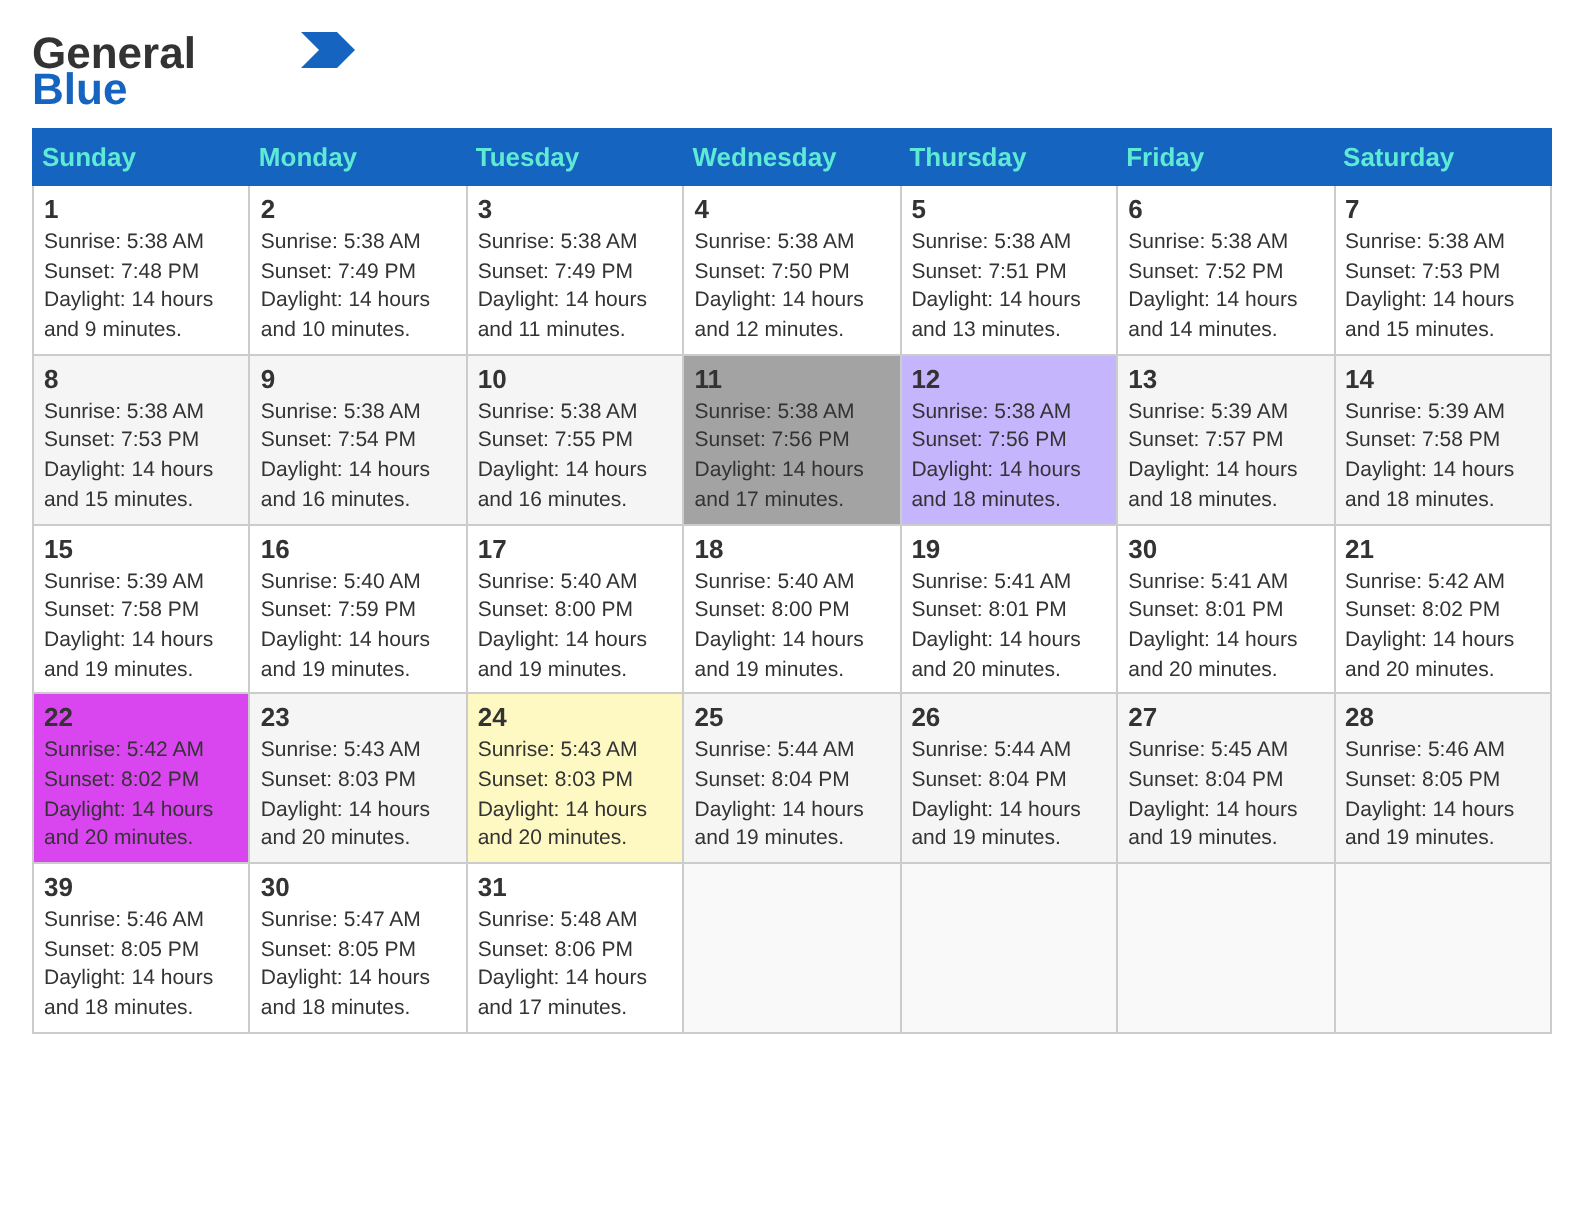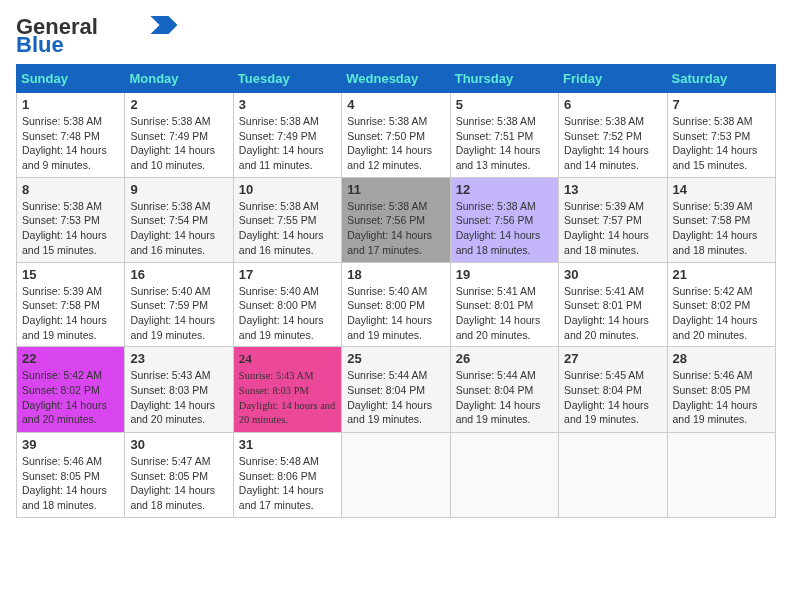--- a/index.html
+++ b/index.html
@@ -304,21 +304,21 @@
           </div>
         </td>
         <td style="background: rgb(245, 245, 245);">
           <div class="day-number">23</div>
           <div class="day-info">
             Sunrise: 5:43 AM<br>
             Sunset: 8:03 PM<br>
             Daylight: 14 hours and 20 minutes.
           </div>
         </td>
-        <td style="background: #ec4899; font-family: Liberation Serif, serif;">
+        <td style="background: #fef9c3;">
           <div class="day-number">24</div>
           <div class="day-info">
             Sunrise: 5:43 AM<br>
             Sunset: 8:03 PM<br>
             Daylight: 14 hours and 20 minutes.
           </div>
         </td>
         <td style="background: rgb(245, 245, 245);">
           <div class="day-number">25</div>
           <div class="day-info">

